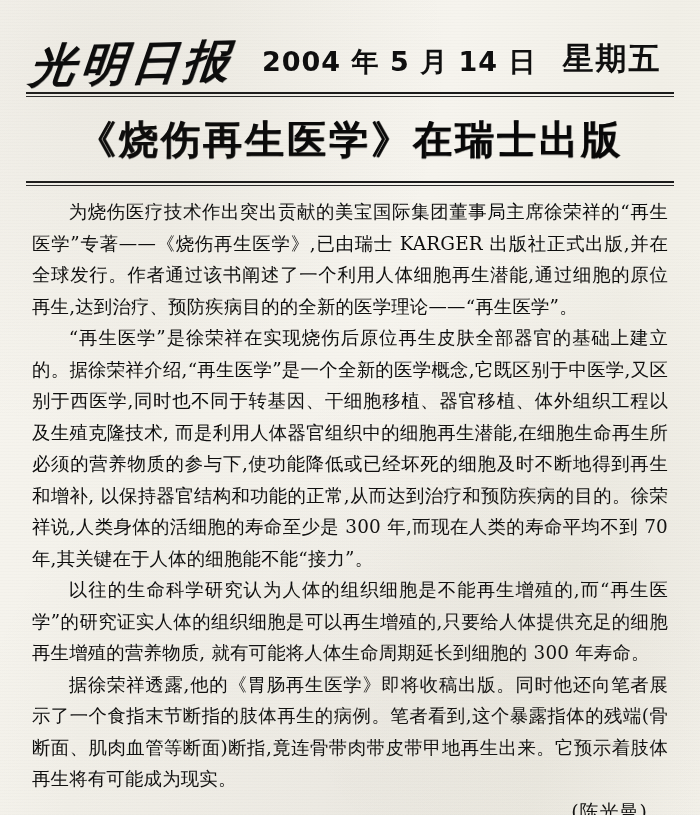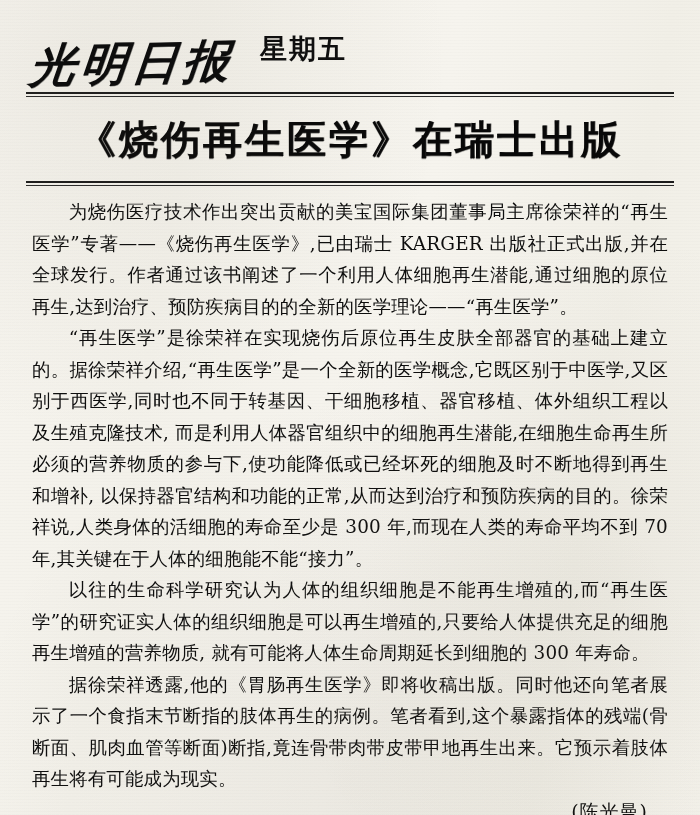--- a/index.html
+++ b/index.html
@@ -61,26 +61,26 @@
     font-size: 27px;
     font-weight: 700;
     letter-spacing: 1px;
     color: #0f0f0f;
     margin-left: 28px;
     margin-bottom: 6px;
     white-space: nowrap;
   }
   .masthead-weekday {
     font-family: Liberation Sans, sans-serif;
-    font-size: 27px;
+    font-size: 31px;
     font-weight: 700;
     letter-spacing: 2px;
     color: #0f0f0f;
     margin-left: 26px;
-    margin-bottom: 19px;
+    margin-bottom: 6px;
     white-space: nowrap;
   }
 
   .rule {
     height: 0;
     border-top: 2px solid #1b1b1b;
     margin: 6px 0 0 0;
   }
   .rule.thin {
     border-top: 1px solid #2a2a2a;
@@ -130,20 +130,21 @@
     letter-spacing: 1px;
   }
 </style>
 </head>
 <body>
 
 <div class="page">
 
   <div class="masthead">
     <div class="masthead-logo">光明日报</div>
+    <div class="masthead-date">2004 年 5 月 14 日</div>
     <div class="masthead-weekday">星期五</div>
   </div>
 
   <div class="rule"></div>
   <div class="rule thin"></div>
 
   <div class="headline">《烧伤再生医学》在瑞士出版</div>
 
   <div class="rule2"></div>
   <div class="rule thin"></div>

